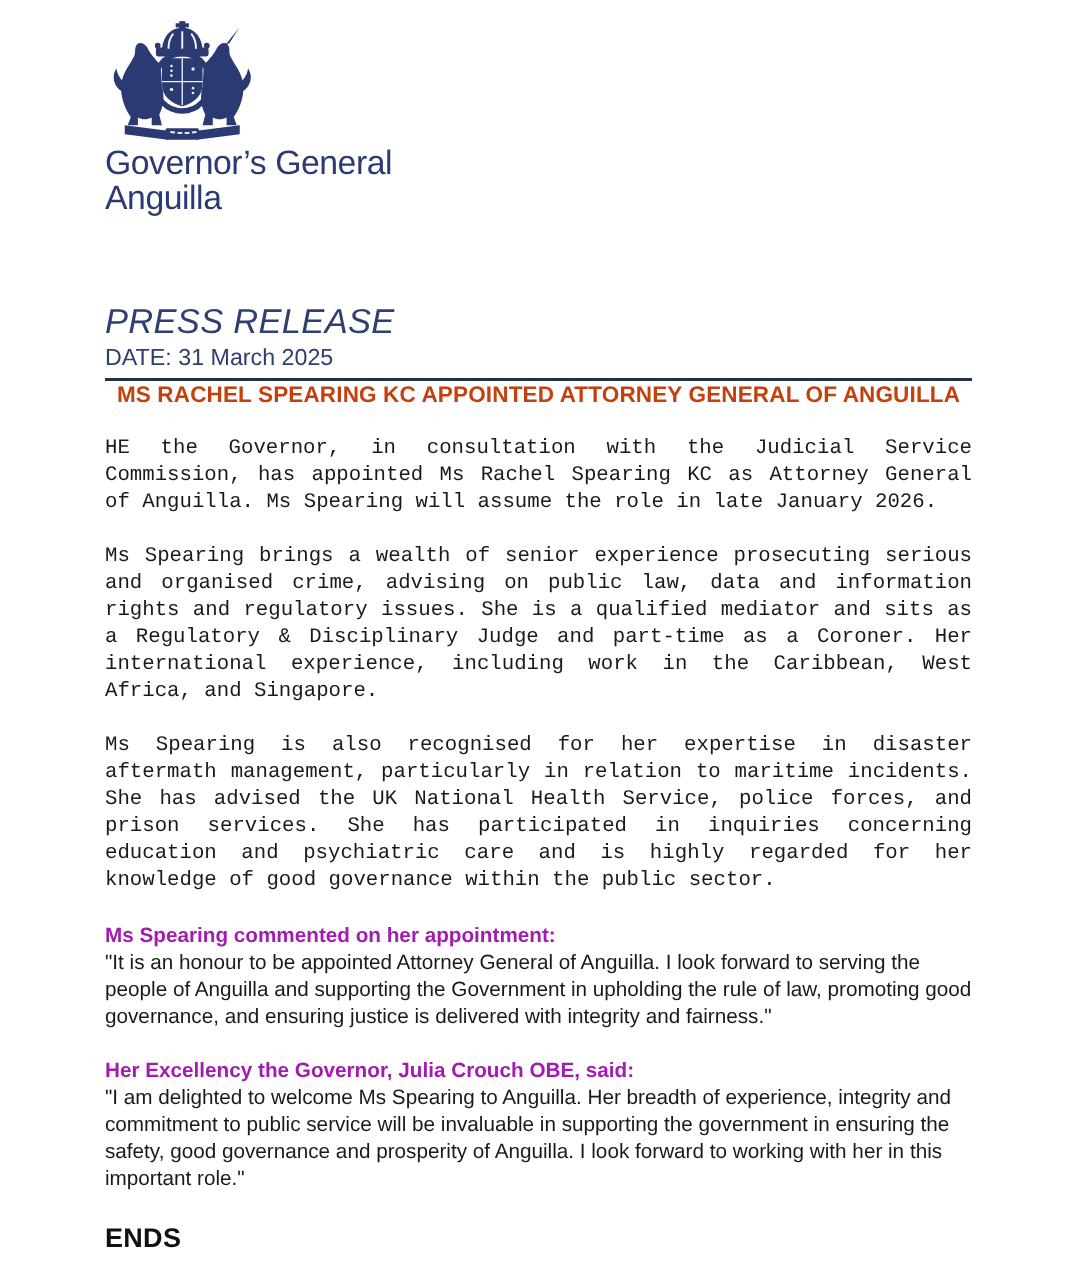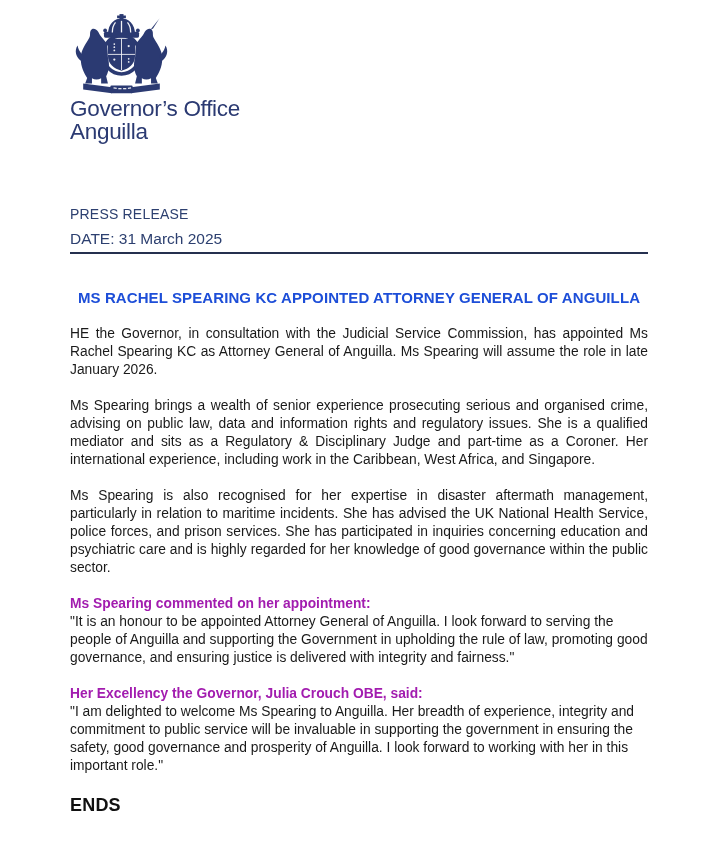--- a/index.html
+++ b/index.html
@@ -28,53 +28,53 @@
     color: #2b3a72;
     font-size: 22.5px;
     line-height: 23px;
     letter-spacing: -0.3px;
     margin-top: 3px;
   }
   
   .pr-header { margin-top: 60px; }
   .pr-label {
     color: #2d4070;
-    font-size: 14px;
+    font-size: 23px;
     line-height: 22px;
     letter-spacing: 0.2px;
+    font-style: italic;
   }
   .pr-date {
     color: #2d4070;
     font-size: 15.5px;
     line-height: 20px;
     margin-top: 4px;
   }
   .rule {
     border: none;
     border-top: 2px solid #25304f;
     margin: 3px 0 0 0;
     height: 0;
   }
   
   .doc-title {
-    margin-top: 34px;
     text-align: center;
     font-weight: bold;
     font-size: 15px;
     line-height: 19px;
-    color: #1d4ed8;
+    color: #c2410c;
     letter-spacing: 0.1px;
   }
   .para {
     margin-top: 18px;
     font-size: 13.8px;
     line-height: 18px;
     color: #1a1a1a;
   }
-  .para.justify { text-align: justify; }
+  .para.justify { text-align: justify; font-family: Liberation Mono, monospace; }
   .statement { margin-top: 18px; }
   .statement-heading {
     font-weight: bold;
     font-size: 13.8px;
     line-height: 18px;
     color: #a21caf;
   }
   .statement-quote {
     font-size: 13.8px;
     line-height: 18px;
@@ -145,21 +145,21 @@
         <rect x="75" y="92" width="4" height="1.6" transform="rotate(-7 77 92.8)"></rect>
       </g>
 
       <g stroke="#ffffff" stroke-width="1.6" fill="none" opacity="0.95">
         <path d="M59.5 10.5 C56.5 14 55.5 18 55.5 23"></path>
         <path d="M67 8.5 L67 23"></path>
         <path d="M74.5 10.5 C77.5 14 78.5 18 78.5 23"></path>
       </g>
     </svg>
     <div class="org-name">
-      <div>Governor’s Office</div>
+      <div>Governor’s General</div>
       <div>Anguilla</div>
     </div>
   </div>
 
   <div class="pr-header">
     <div class="pr-label">PRESS RELEASE</div>
     <div class="pr-date">DATE: 31 March 2025</div>
     <hr class="rule">
   </div>
 

